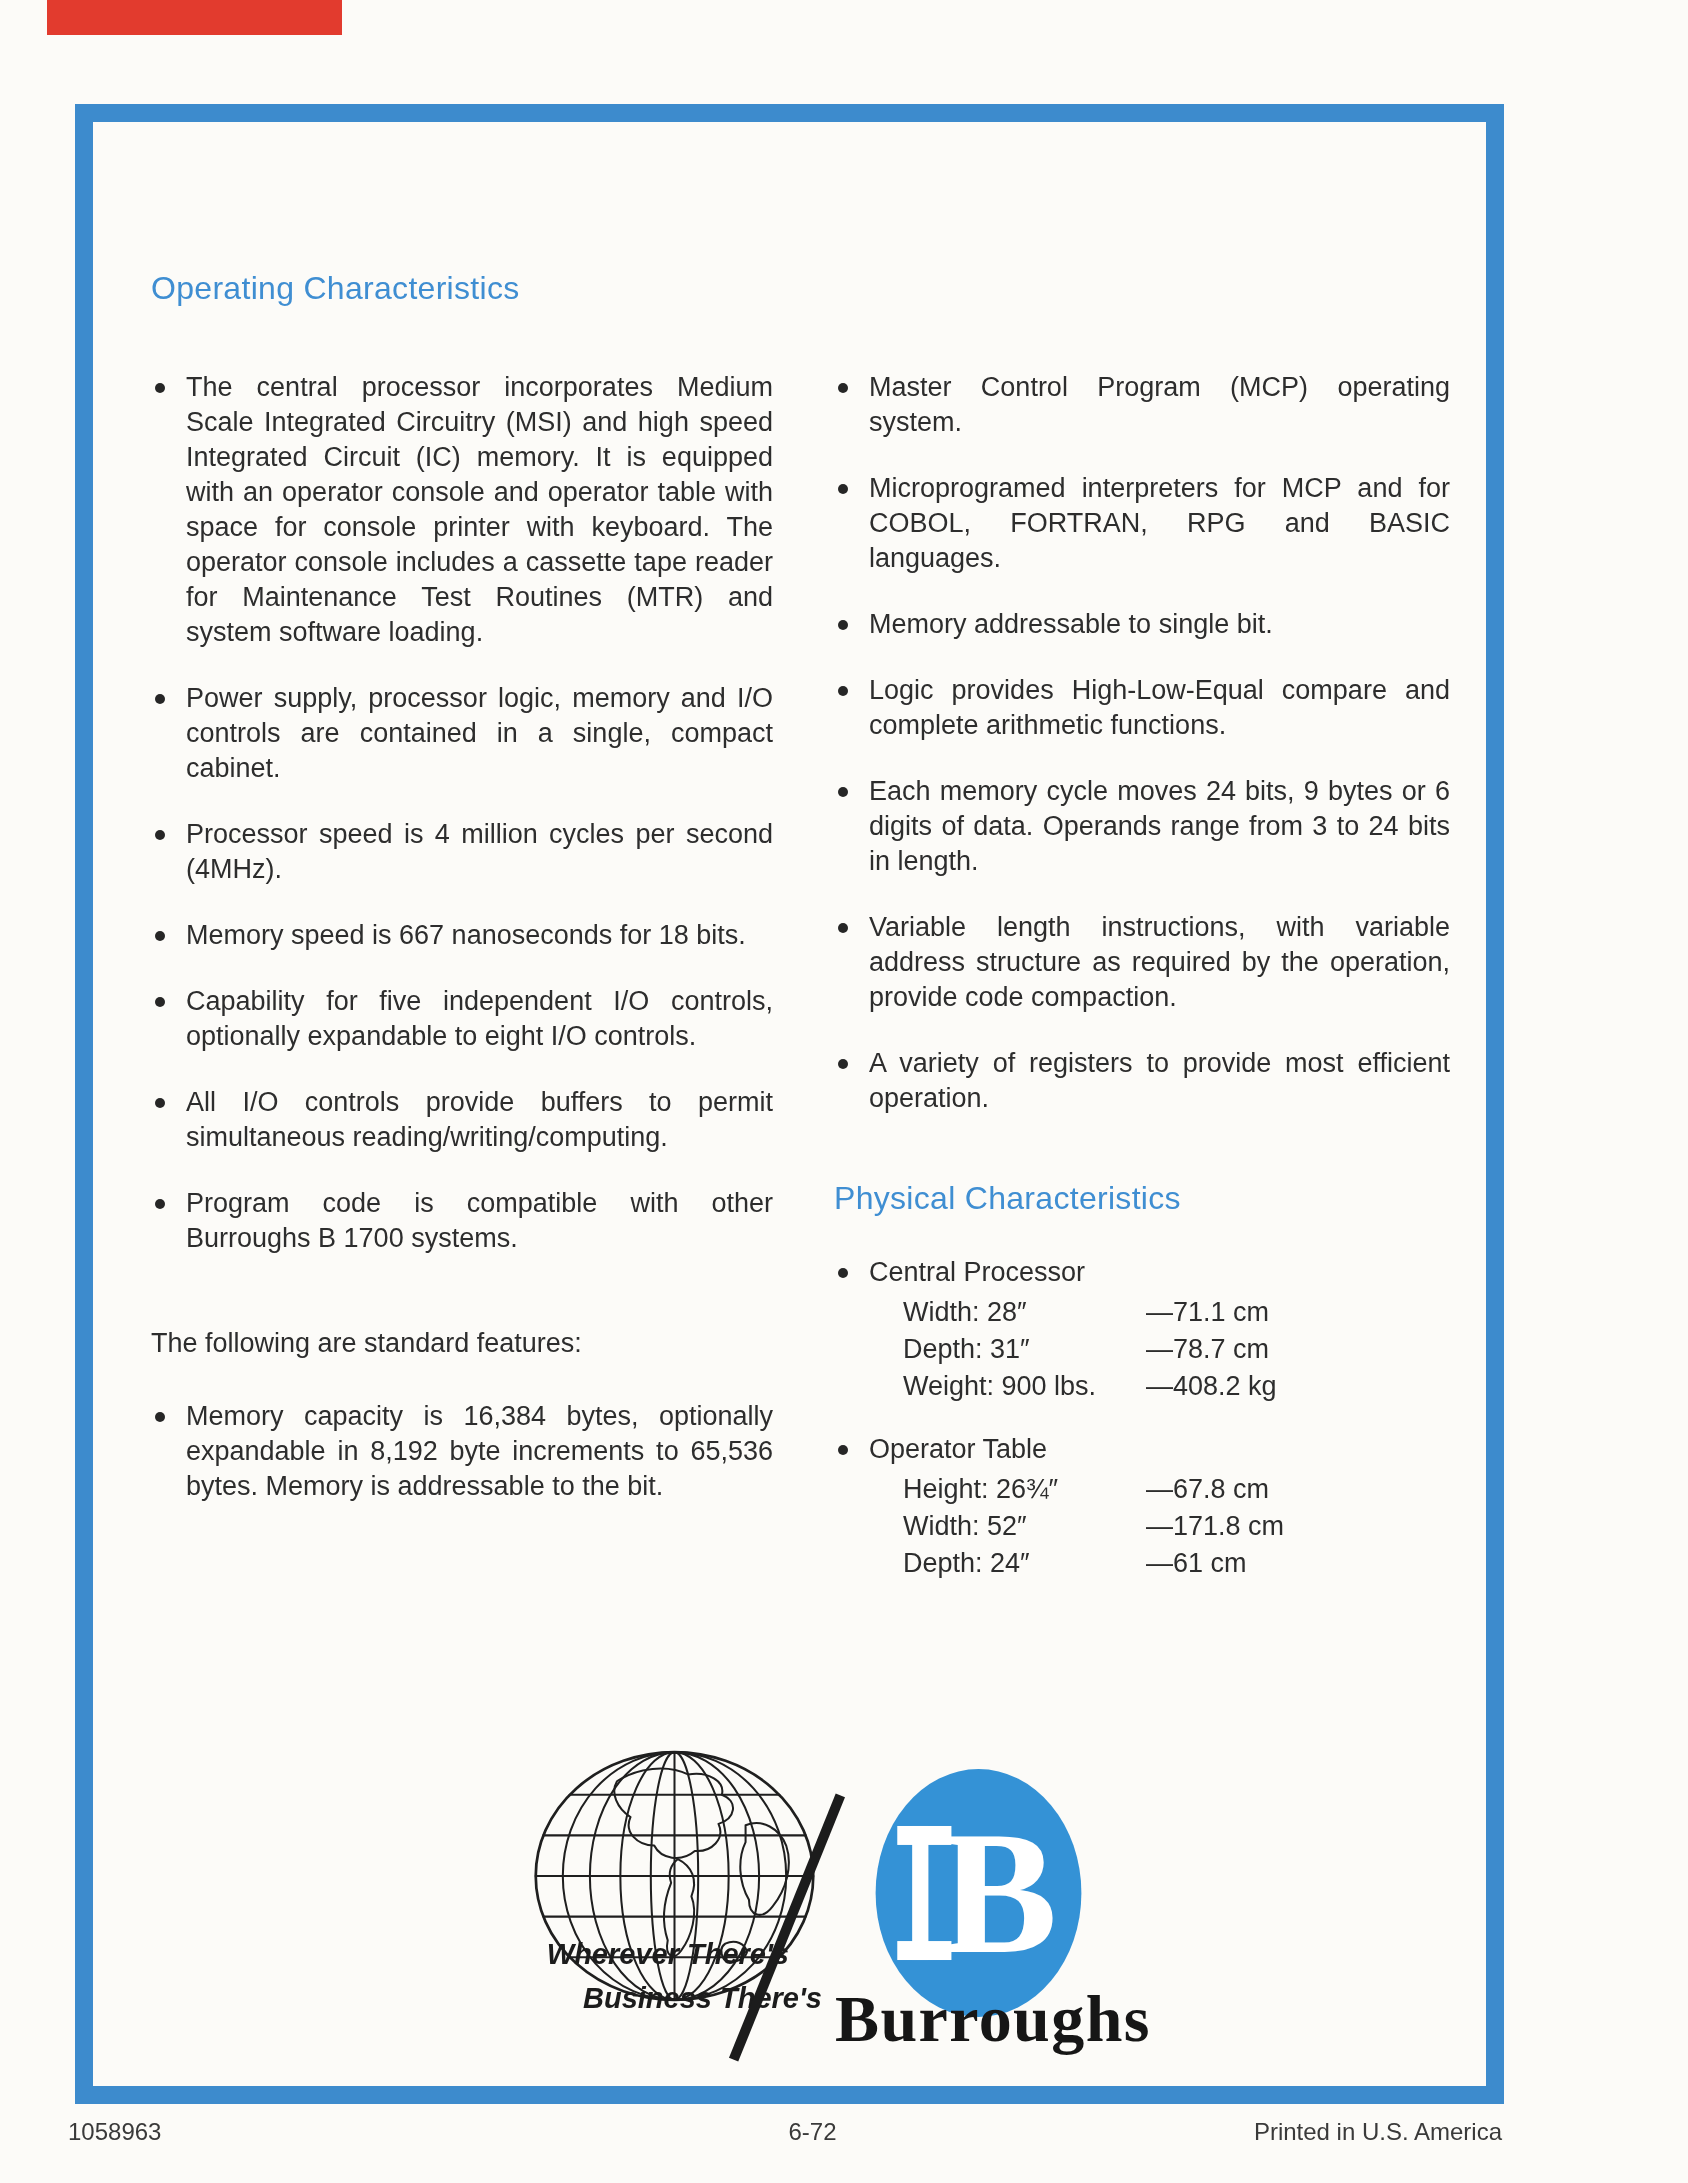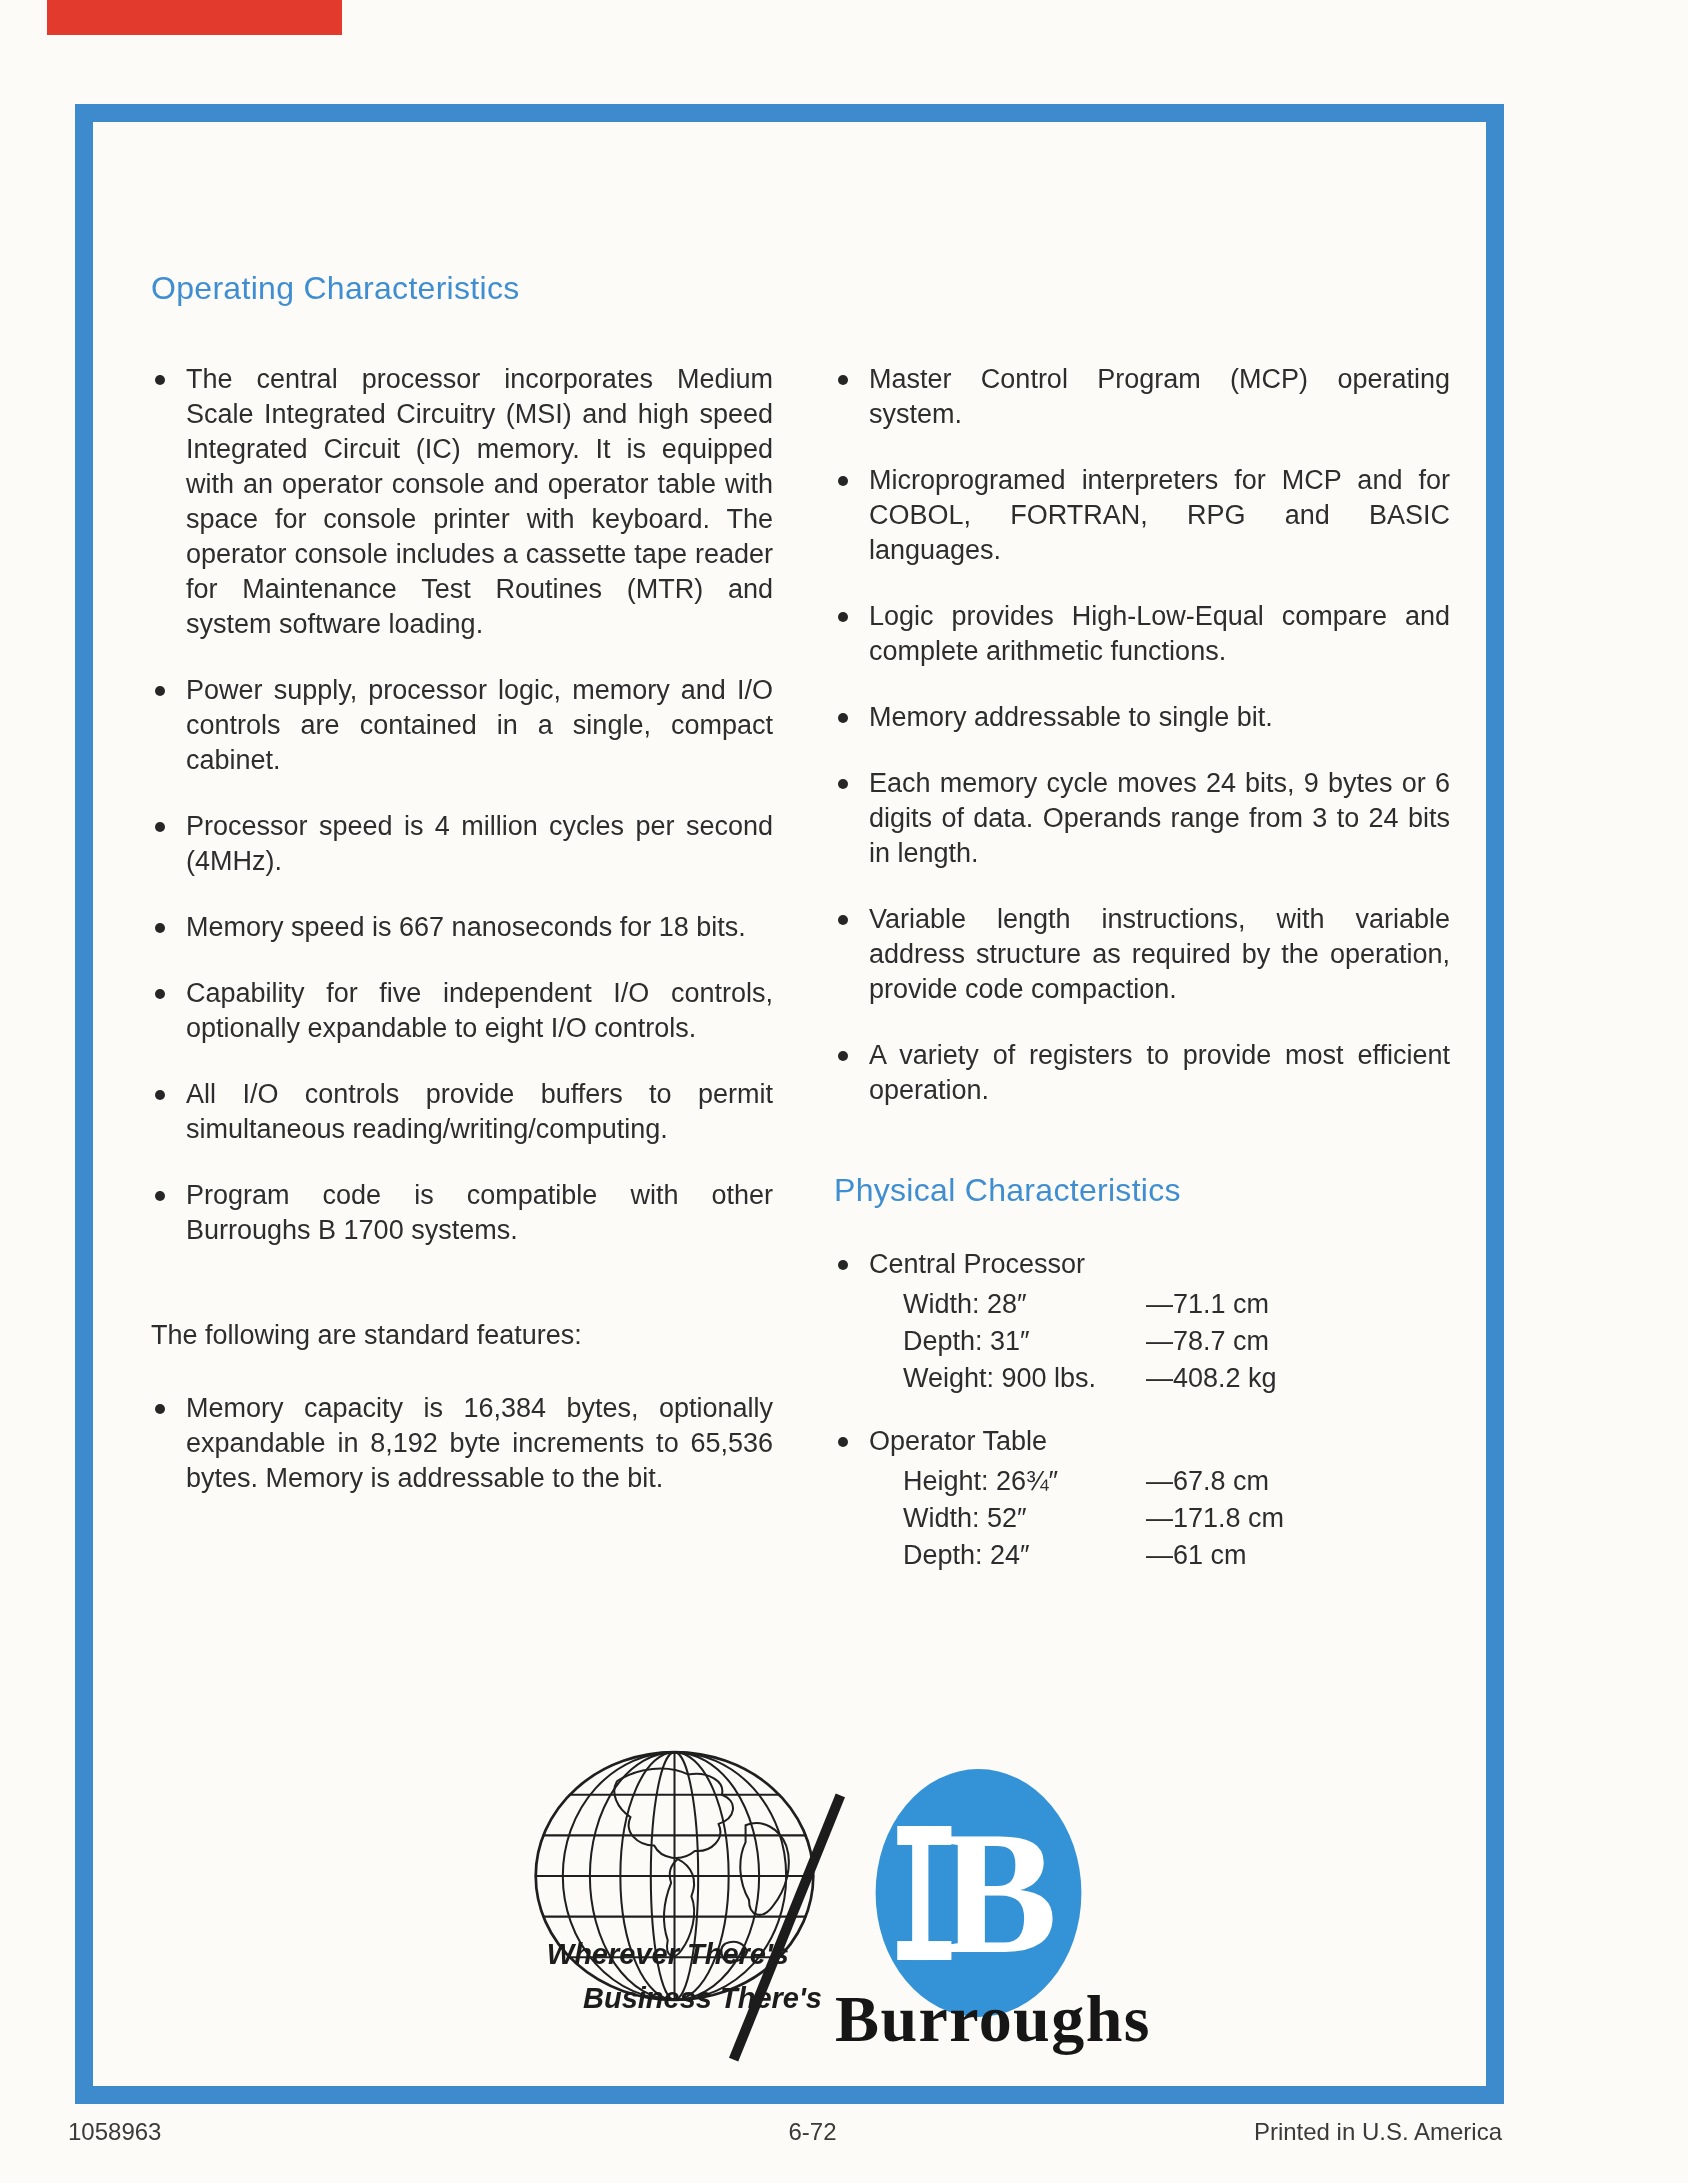--- a/index.html
+++ b/index.html
@@ -25,21 +25,21 @@
   .section-heading {
     position:absolute;
     font-size:32px; line-height:35px;
     color:#3f8ed2;
     letter-spacing:0.3px;
     font-weight:normal;
     margin:0;
   }
   #heading-operating { left:151px; top:271px; }
   .column {
-    position:absolute; top:362px;
+    position:absolute; top:370px;
     font-size:27px; line-height:35px;
   }
   .col-left  { left:151px;  width:622px; }
   .col-right { left:834px; width:616px; }
   .bullet {
     position:relative;
     padding-left:35px;
     margin:0 0 31px 0;
   }
   .bullet .dot {
@@ -157,25 +157,25 @@
     <div class="bullet">
       <span class="dot"></span>
       <p>Master Control Program (MCP) operating system.</p>
     </div>
     <div class="bullet">
       <span class="dot"></span>
       <p>Microprogramed interpreters for MCP and for COBOL, FORTRAN, RPG and BASIC languages.</p>
     </div>
     <div class="bullet">
       <span class="dot"></span>
+      <p>Memory addressable to single bit.</p>
+    </div>
+    <div class="bullet">
+      <span class="dot"></span>
       <p>Logic provides High-Low-Equal compare and complete arithmetic functions.</p>
-    </div>
-    <div class="bullet">
-      <span class="dot"></span>
-      <p>Memory addressable to single bit.</p>
     </div>
     <div class="bullet">
       <span class="dot"></span>
       <p>Each memory cycle moves 24 bits, 9 bytes or 6 digits of data. Operands range from 3 to 24 bits in length.</p>
     </div>
     <div class="bullet">
       <span class="dot"></span>
       <p>Variable length instructions, with variable address structure as required by the operation, provide code compaction.</p>
     </div>
     <div class="bullet">

